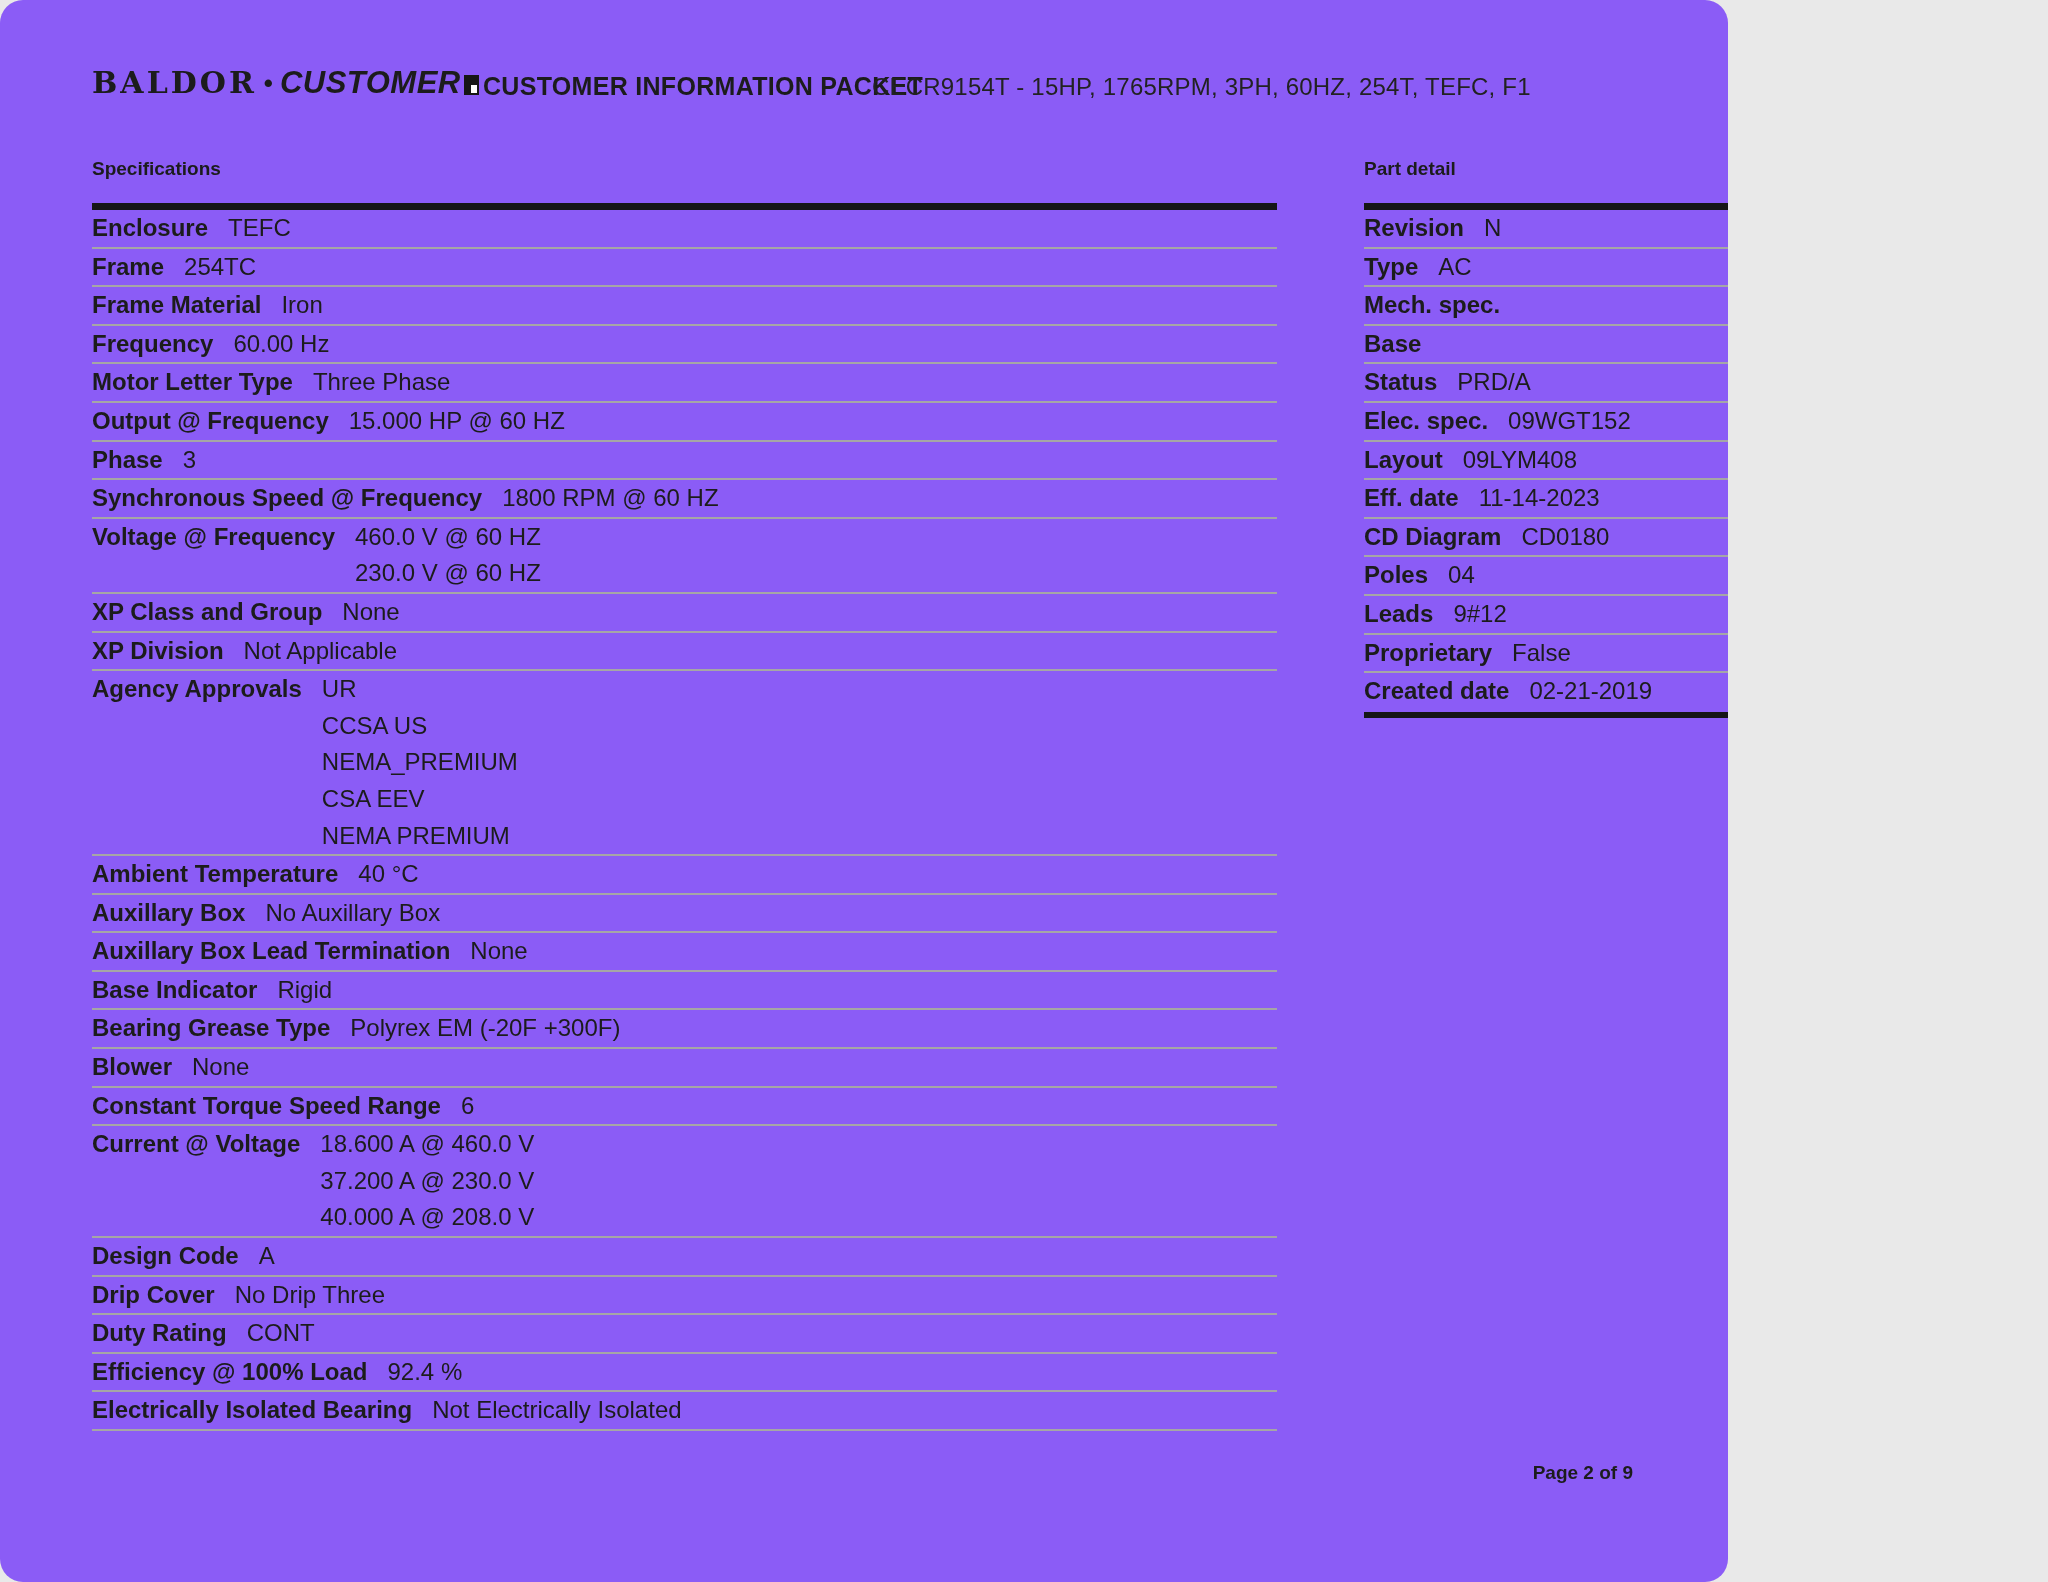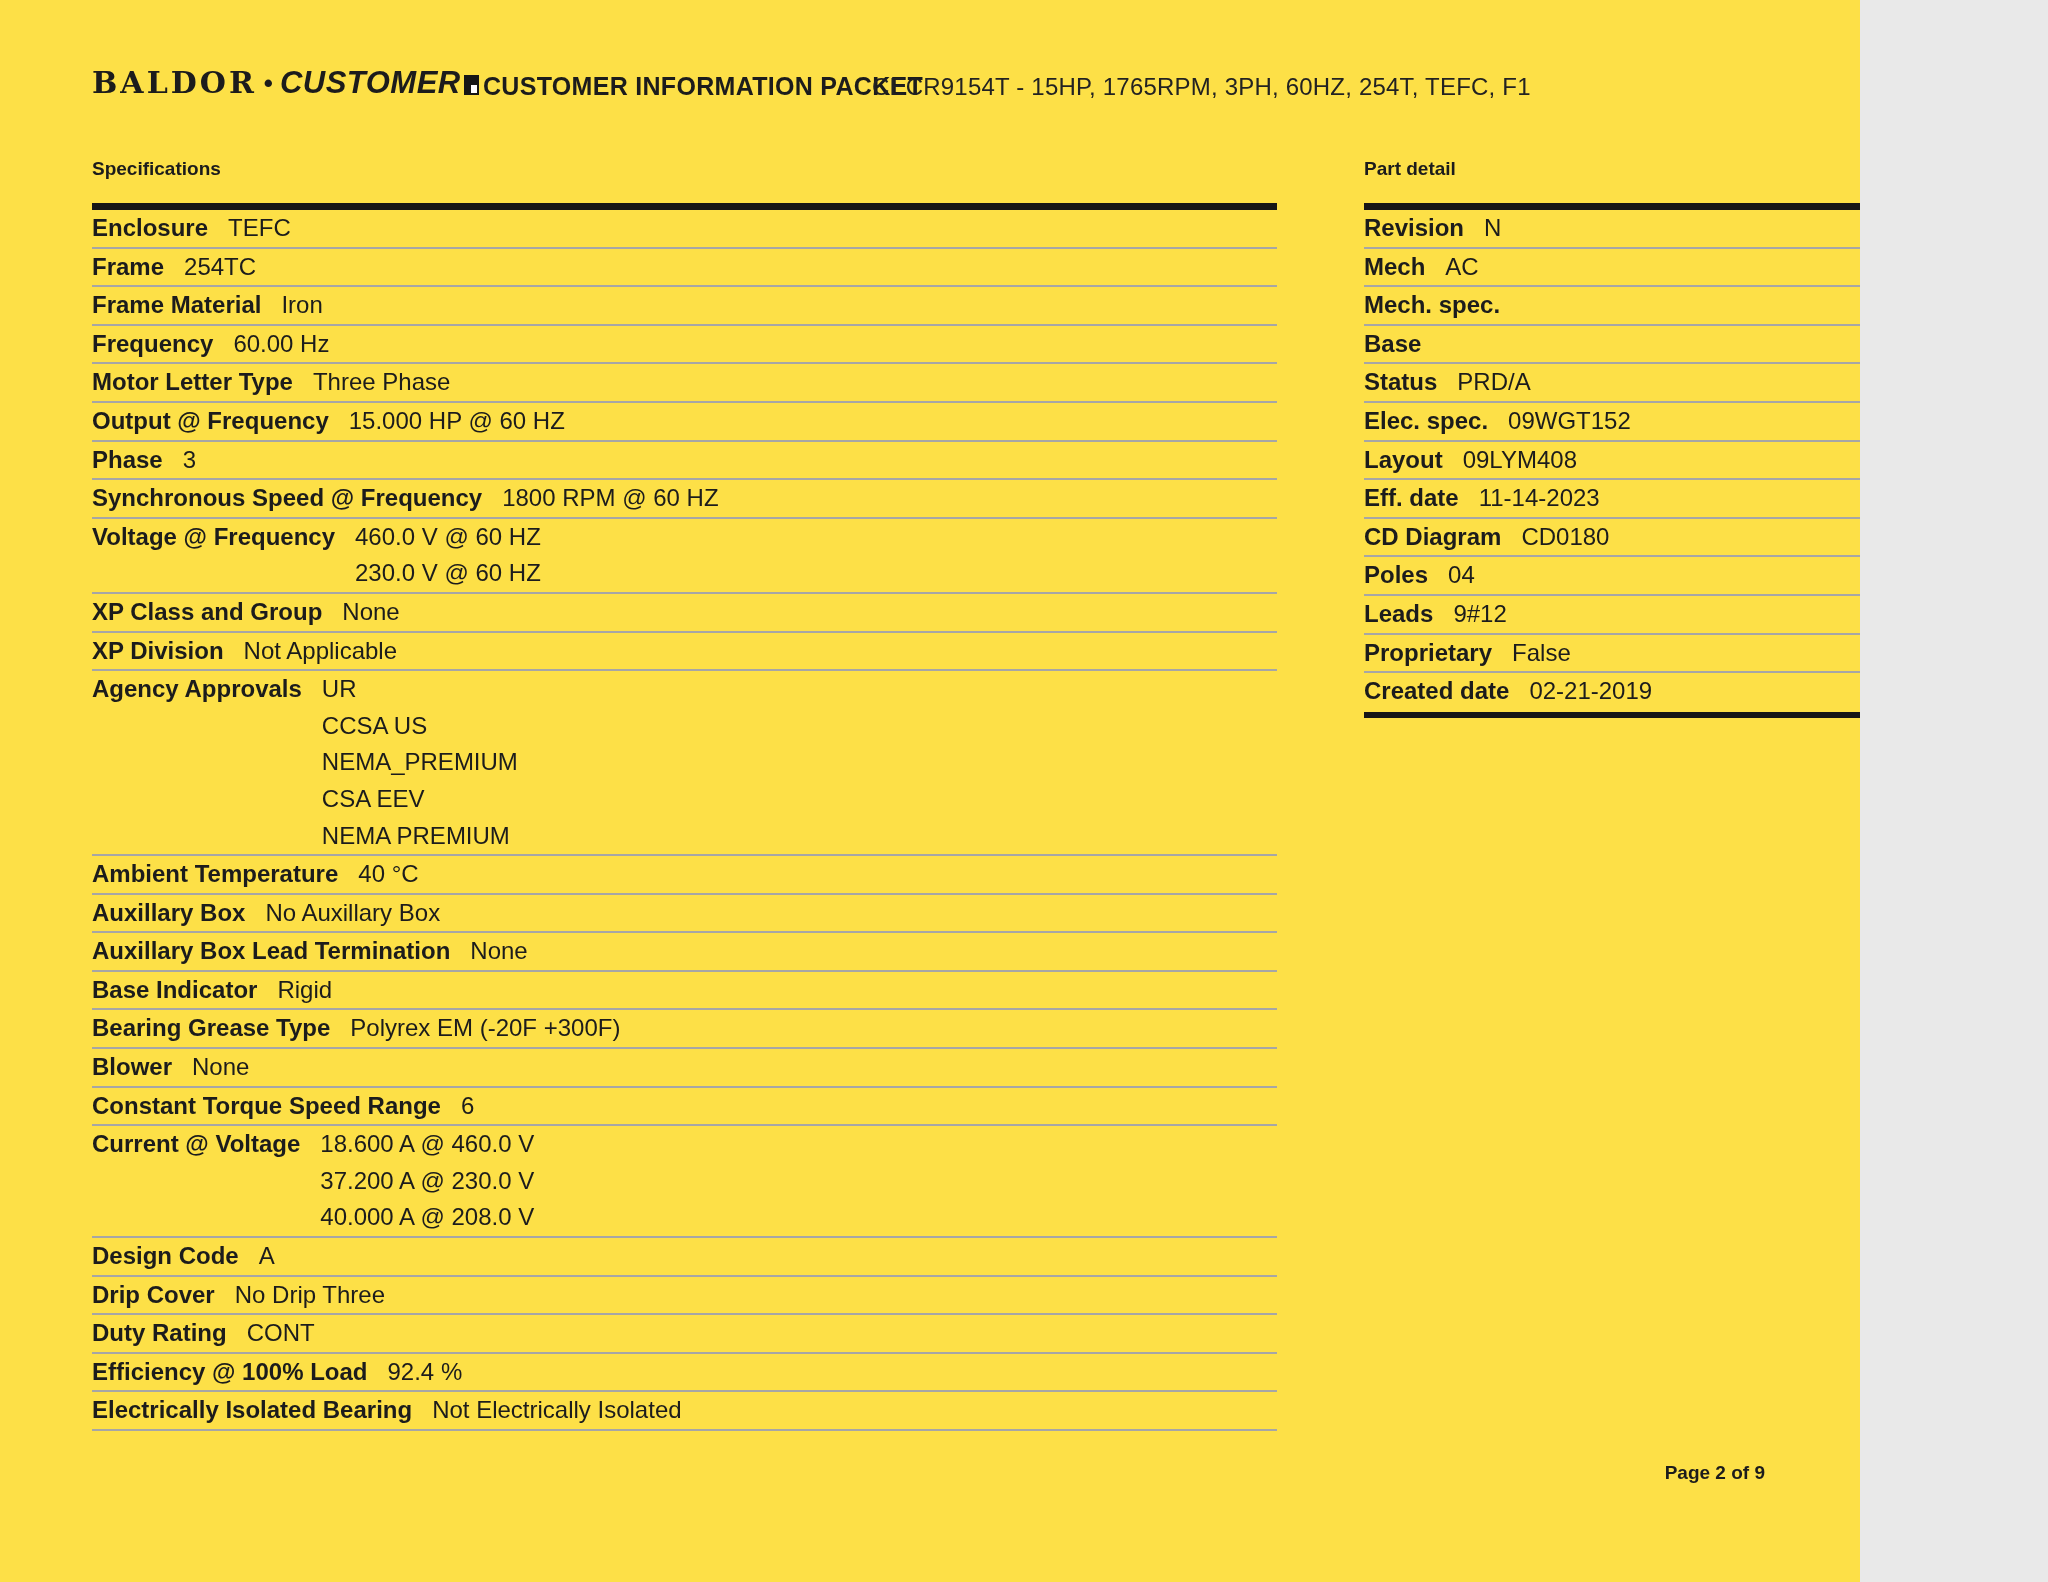--- a/index.html
+++ b/index.html
@@ -1,22 +1,23 @@
 <!DOCTYPE html>
 <html style="--bar: #161616; --rule: #a6a6a6; --text: #1c1c1c;"><head>
 <meta charset="utf-8">
 <style>
   html,body{margin:0;padding:0;background:#e9e9e9;}
   .page{
     position:relative;
-    width:1860px;height:1582px;
-    background:#fde047;
+    width:1728px;height:1582px;
+    background:#8b5cf6;
     font-family:"Liberation Sans",sans-serif;
     color:var(--text,#1c1c1c);
     overflow:hidden;
+    border-radius:23px;
   }
 
   
   .logo{position:absolute;left:92px;top:66px;display:flex;align-items:center;}
   .logo-baldor{
     font-family:"DejaVu Serif",serif;
     font-weight:700;font-size:30px;letter-spacing:3px;line-height:34px;
   }
   .logo-dot{font-size:26px;font-weight:700;margin:0 7px;line-height:34px;}
   .logo-reliance{
@@ -227,21 +228,21 @@
   <section class="section right">
     <h2 class="sec-title">Part detail</h2>
     <div class="table table-end" id="part-table">
         <div class="row">
           <div class="lab">Revision</div>
           <div class="val">
             <div class="vline">N</div>
           </div>
         </div>
         <div class="row">
-          <div class="lab">Mech</div>
+          <div class="lab">Type</div>
           <div class="val">
             <div class="vline">AC</div>
           </div>
         </div>
         <div class="row">
           <div class="lab">Mech. spec.</div>
         </div>
         <div class="row">
           <div class="lab">Base</div>
           <div class="val"></div>

